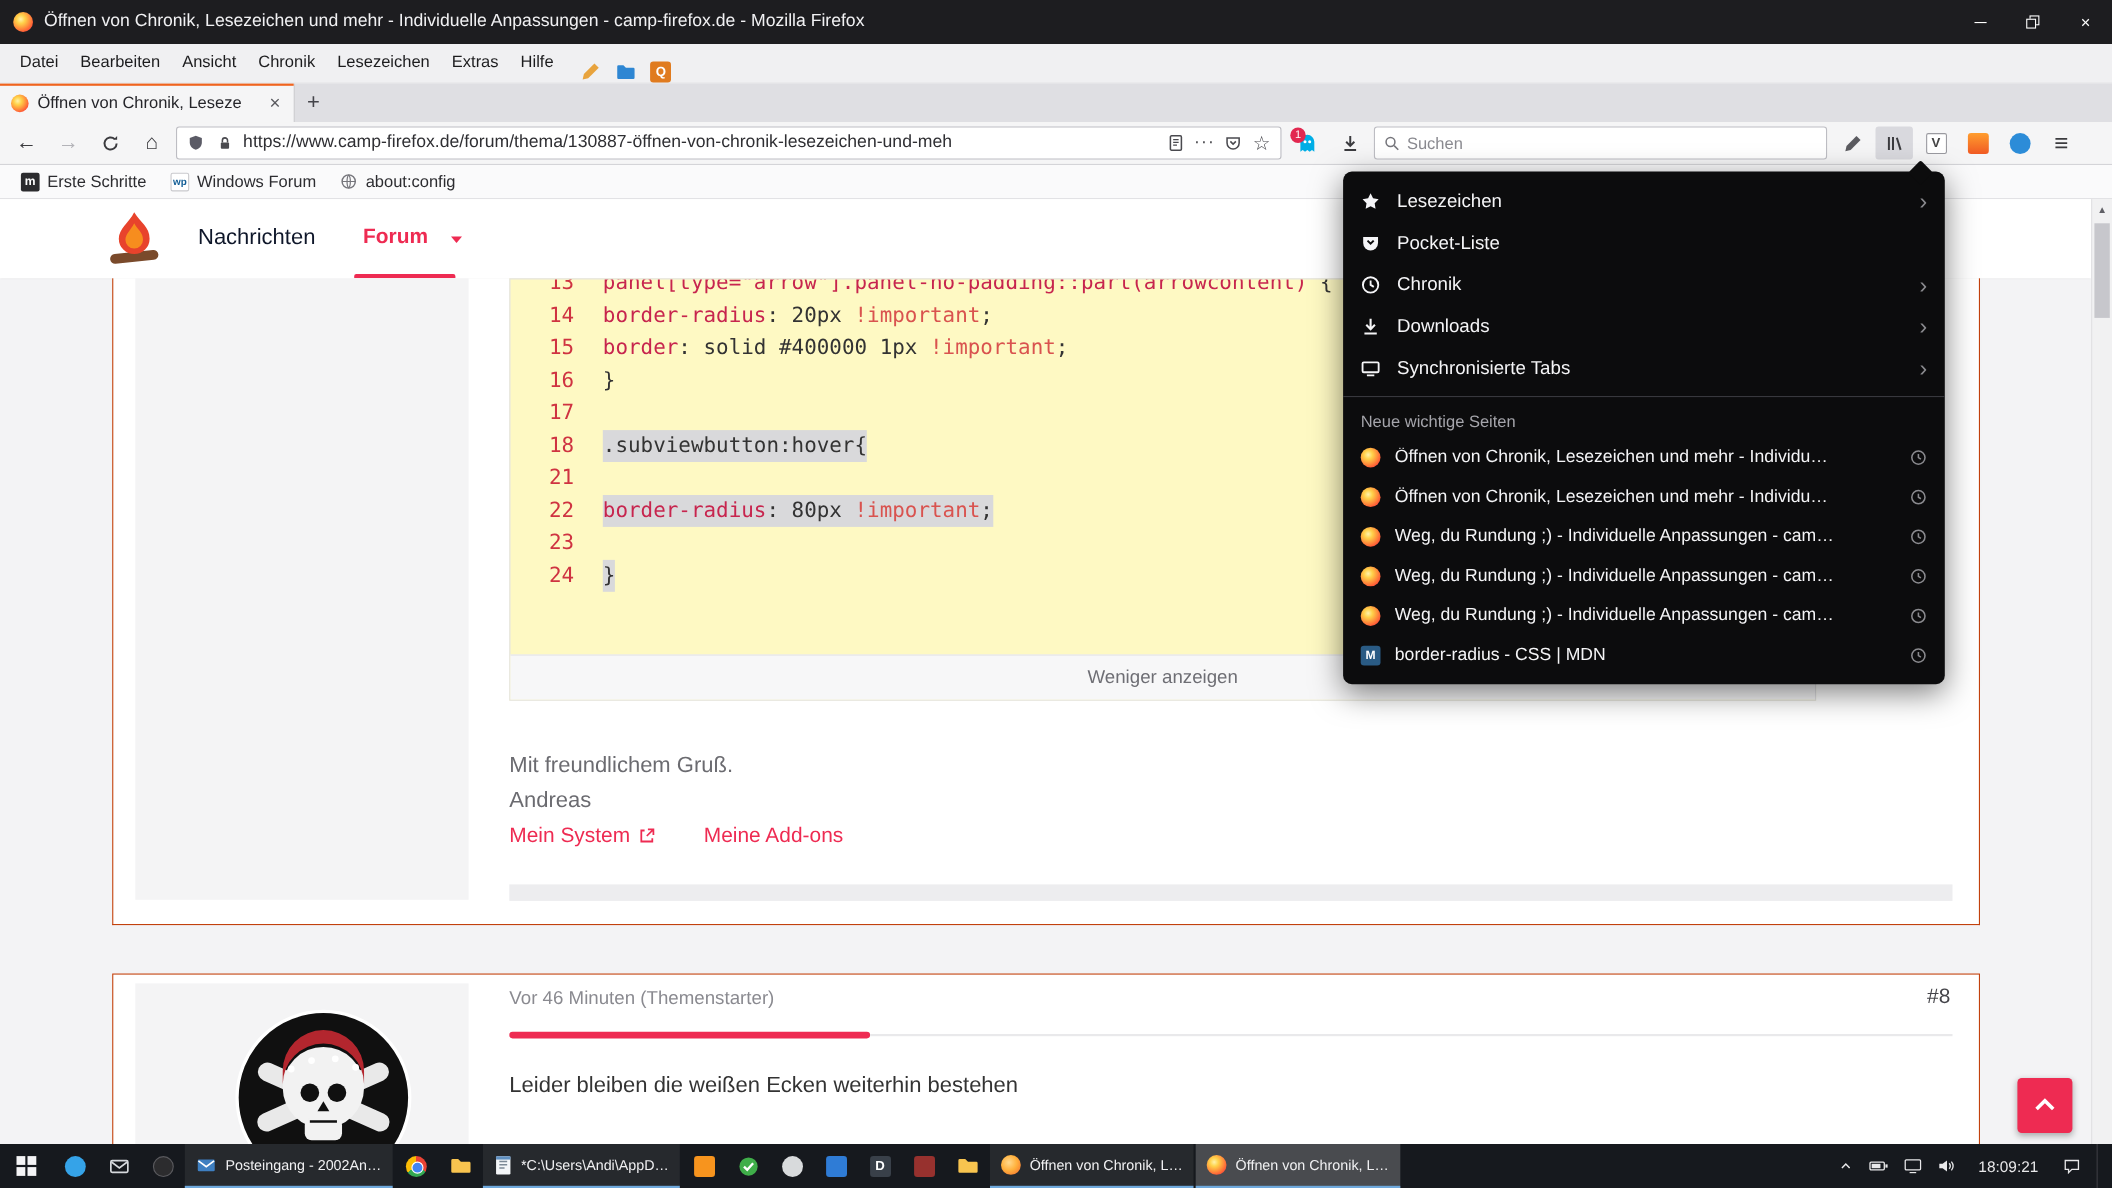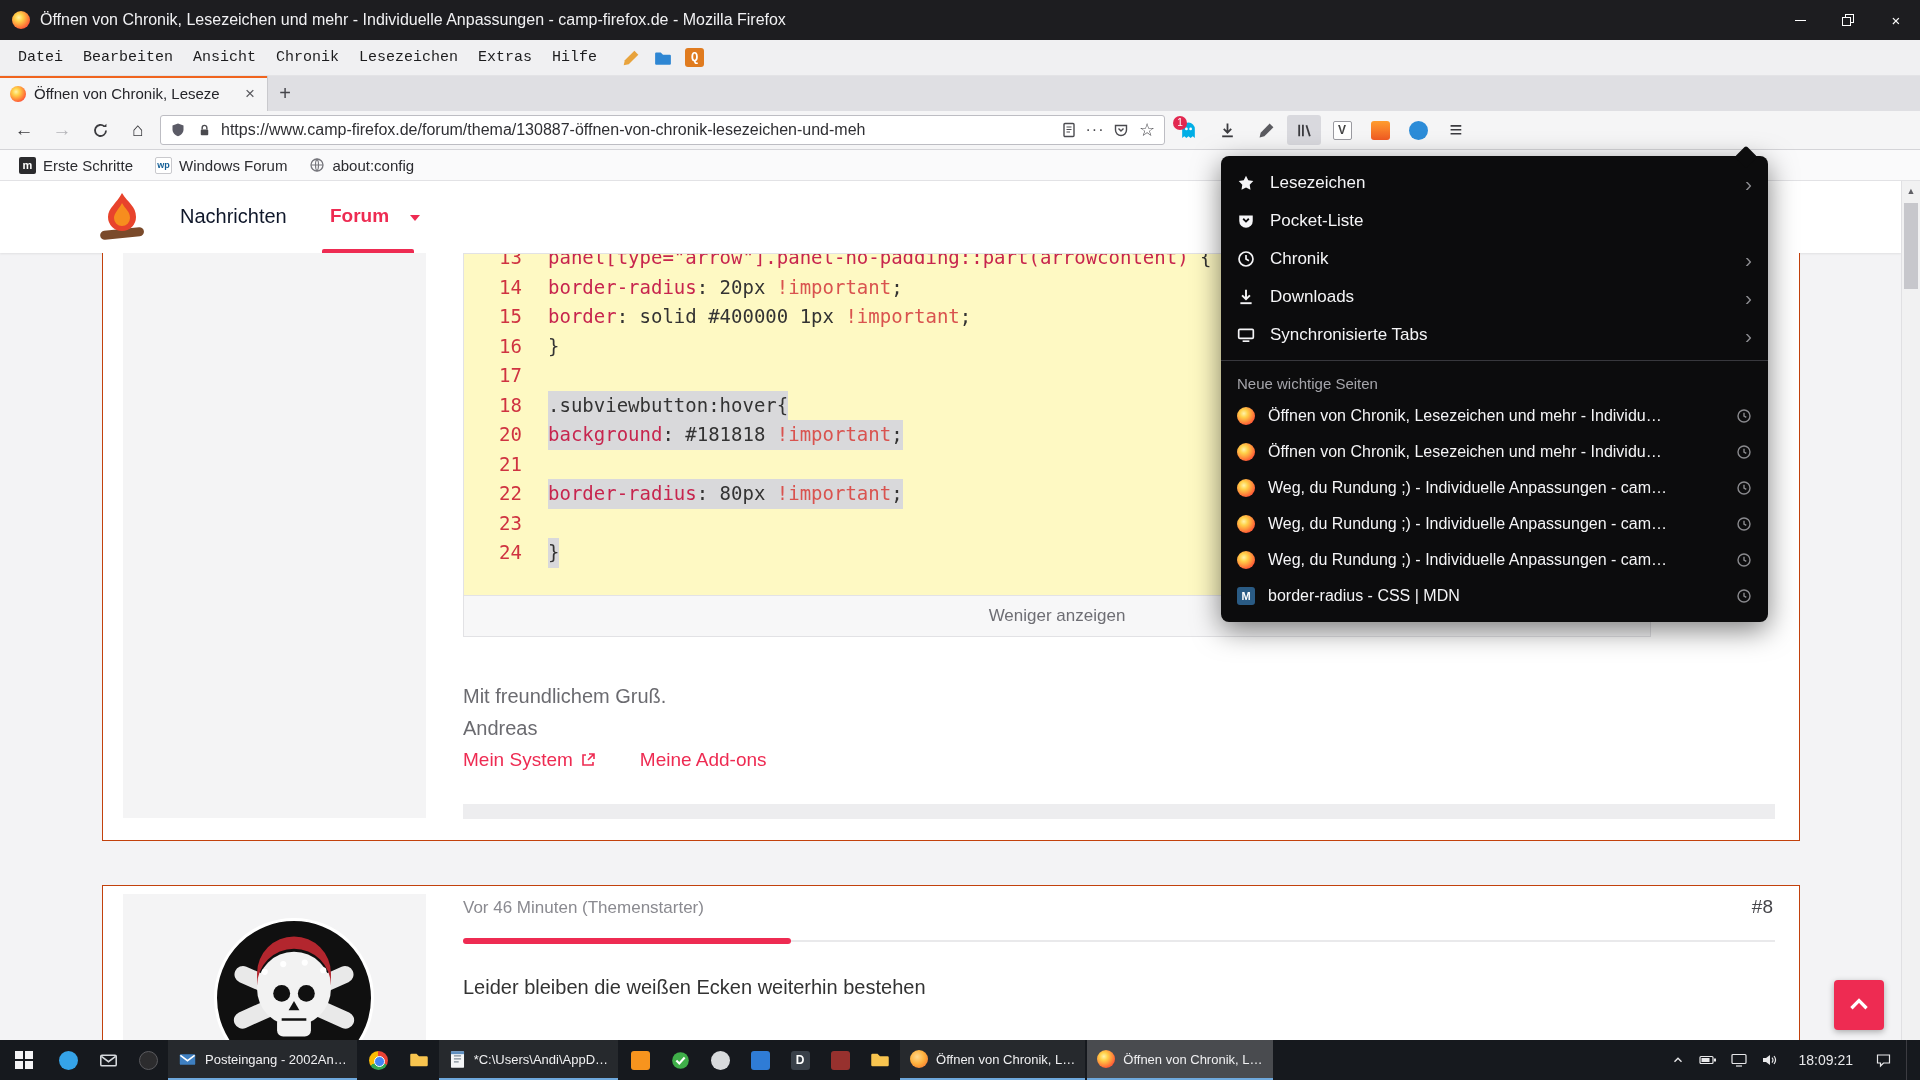--- a/index.html
+++ b/index.html
@@ -17,21 +17,21 @@
   .restore-glyph { position:relative; width:12px; height:12px; }
   .restore-glyph .r1 { position:absolute; right:0; top:0; width:9px; height:9px; border:1px solid #fff; }
   .restore-glyph .r2 { position:absolute; left:0; bottom:0; width:9px; height:9px; border:1px solid #fff; background:#1d1d20; }
 
   .ff-orb { width:18px; height:18px; border-radius:50%; display:inline-block; flex:none;
     background: radial-gradient(circle at 38% 36%, #fff2ab 0%, #ffd24a 24%, #ff9a3d 48%, #ff5d36 72%, #d6356b 100%); }
   .orange-orb { width:18px; height:18px; border-radius:50%; display:inline-block; flex:none;
     background: radial-gradient(circle at 40% 38%, #ffd98e 0%, #ffb23e 45%, #f3652a 100%); }
 
   
-  .menubar { position:absolute; top:40px; left:0; right:0; height:36px; background:#f0f0f2; display:flex; align-items:center; padding-left:8px; border-bottom:1px solid #e3e3e6;font-family:Liberation Mono, monospace; }
+  .menubar { position:absolute; top:40px; left:0; right:0; height:36px; background:#f0f0f2; display:flex; align-items:flex-end; padding-left:8px; border-bottom:1px solid #e3e3e6; }
   .menu-item { padding:0 10px; font-size:15px; color:#1c1c1e; line-height:36px; }
   .menubar-icons { display:flex; align-items:center; gap:12px; margin-left:14px; }
   .mb-ico { width:20px; height:20px; display:flex; align-items:center; justify-content:center; }
   .q-box { width:19px; height:19px; border-radius:3px; background:#e07b1f; color:#fff; font-size:12px; font-weight:bold; display:flex; align-items:center; justify-content:center; }
 
   
   .tabbar { position:absolute; top:76px; left:0; right:0; height:35px; background:#dfdfe3; display:flex; align-items:flex-end; }
   .tab { position:relative; width:268px; height:35px; background:#f5f5f6; display:flex; align-items:center; gap:8px; padding:0 10px; border-right:1px solid #c9c9cd; }
   .tab-accent { position:absolute; top:0; left:0; right:0; height:2px; background:#f0641e; }
   .tab-title { font-size:15px; color:#25252a; white-space:nowrap; overflow:hidden; flex:1; }
@@ -256,20 +256,27 @@
         </svg>
       <span class="ghost-badge">1</span>
     </span>
     <span class="nav-btn">
       <svg width="17" height="17" viewBox="0 0 16 16">
           <path d="M8 1.5v8M4.5 6.5L8 10l3.5-3.5" stroke="#3b3b3f" stroke-width="1.7" fill="none"></path>
           <path d="M3 13.5h10" stroke="#3b3b3f" stroke-width="1.7"></path>
         </svg>
     </span>
 
+    <div class="searchbar">
+      <svg width="15" height="15" viewBox="0 0 16 16">
+          <circle cx="6.5" cy="6.5" r="4.3" stroke="#76767c" stroke-width="1.5" fill="none"></circle>
+          <path d="M10 10l4 4" stroke="#76767c" stroke-width="1.5"></path>
+        </svg>
+      <input type="text" placeholder="Suchen" style="">
+    </div>
 
     <div class="right-icons">
       <span class="ri">
         <svg width="17" height="17" viewBox="0 0 16 16">
             <path d="M11 1.5l3.5 3.5-8.5 8.5-4.5 1 1-4.5z" fill="#5b5b60"></path>
           </svg>
       </span>
       <span class="ri active">
         <svg width="17" height="17" viewBox="0 0 16 16">
             <path d="M3 2.5v11M6.5 2.5v11" stroke="#3b3b3f" stroke-width="1.7"></path>
@@ -349,24 +356,20 @@
                 <span class="ln">16</span>
                 <span class="ct"><span class="tk-red"></span><span>}</span><span class="tk-imp"></span><span></span></span>
               </div>
             <div class="cline">
                 <span class="ln">17</span>
                 <span class="ct"><span class="tk-red"></span><span></span><span class="tk-imp"></span><span></span></span>
               </div>
             <div class="cline">
                 <span class="ln">18</span>
                 <span class="ct hl"><span class="tk-red"></span><span>.subviewbutton:hover{</span><span class="tk-imp"></span><span></span></span>
-              </div>
-            <div class="cline">
-                <span class="ln">20</span>
-                <span class="ct hl"><span class="tk-red">background</span><span>: #181818 </span><span class="tk-imp">!important</span><span>;</span></span>
               </div>
             <div class="cline">
                 <span class="ln">21</span>
                 <span class="ct"><span class="tk-red"></span><span></span><span class="tk-imp"></span><span></span></span>
               </div>
             <div class="cline">
                 <span class="ln">22</span>
                 <span class="ct hl"><span class="tk-red">border-radius</span><span>: 80px </span><span class="tk-imp">!important</span><span>;</span></span>
               </div>
             <div class="cline">

